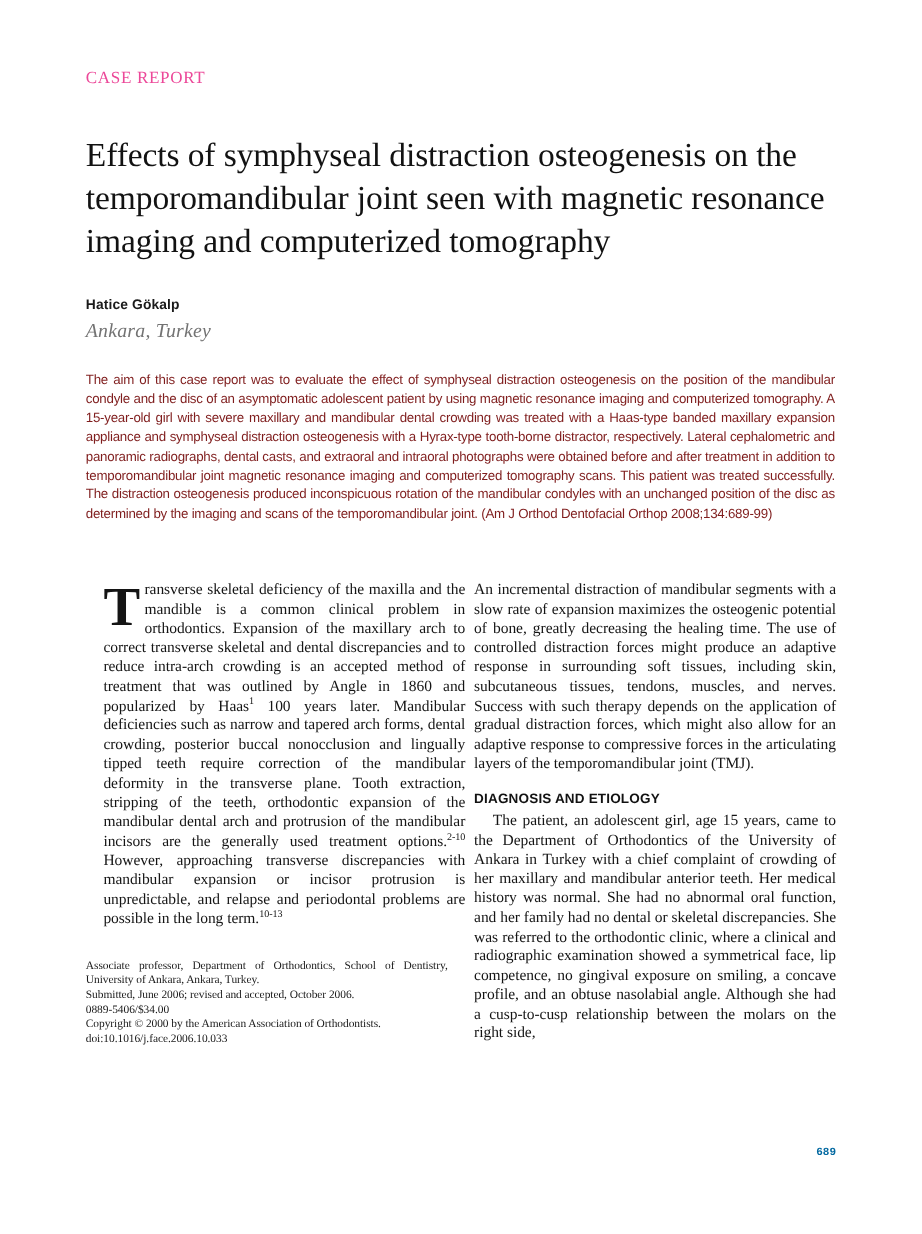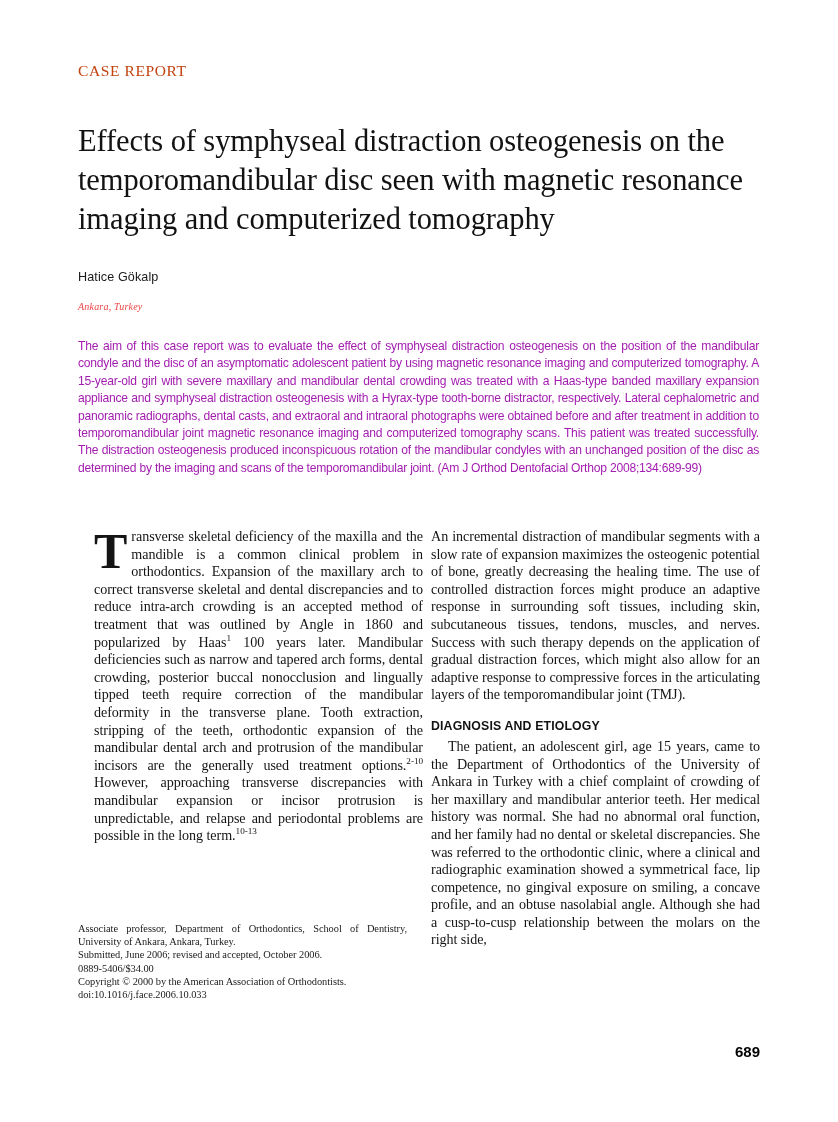--- a/index.html
+++ b/index.html
@@ -28,62 +28,62 @@
     top: 0;
     width: 682px;
   }
 
   
   .running-head {
     margin-top: 62px;
     font-family: "Liberation Serif", "DejaVu Serif", serif;
     font-size: 15.5px;
     letter-spacing: 0.6px;
-    color: #c2410c;
+    color: #ec4899;
   }
 
   
   .title {
     margin-top: 42px;
     font-family: "Liberation Serif", "DejaVu Serif", serif;
     font-size: 30.5px;
     line-height: 39px;
     font-weight: normal;
     color: #121212;
     letter-spacing: -0.1px;
   }
 
   
   .byline {
     margin-top: 31px;
   }
   .author-name {
     font-family: "Liberation Sans", "DejaVu Sans", sans-serif;
     font-size: 12.6px;
-    font-weight: normal;
+    font-weight: bold;
     color: #1a1a1a;
     letter-spacing: 0.1px;
   }
   .author-loc {
-    margin-top: 17px;
+    margin-top: 6px;
     font-family: "Liberation Serif", "DejaVu Serif", serif;
     font-style: italic;
-    font-size: 10px;
-    color: #ef4444;
+    font-size: 18px;
+    color: #737373;
     letter-spacing: 0.2px;
   }
 
   
   .abstract {
     margin-top: 26px;
     font-family: "Liberation Sans", "DejaVu Sans", sans-serif;
     font-size: 12.1px;
     line-height: 17.4px;
     text-align: justify;
-    color: #a21caf;
+    color: #7f1d1d;
     letter-spacing: -0.22px;
     width: 681px;
   }
 
   
   .columns {
     position: absolute;
     left: 78px;
     top: 528px;
     width: 682px;
@@ -131,51 +131,51 @@
     font-weight: bold;
     letter-spacing: 0.15px;
     color: #121212;
     margin: 15px 0 5px 0;
   }
 
   
   .footnotes {
     position: absolute;
     left: 78px;
-    top: 922px;
+    top: 872px;
     width: 329px;
     font-family: "Liberation Serif", "DejaVu Serif", serif;
     font-size: 10.4px;
     line-height: 13.2px;
     color: #1a1a1a;
     text-align: justify;
     letter-spacing: -0.05px;
   }
   .footnotes .fn { margin: 0; }
 
   
   .page-number {
     position: absolute;
     right: 78px;
     top: 1043px;
-    font-family: Liberation Sans, sans-serif;
-    font-size: 15px;
-    font-weight: bold;
-    color: #000000;
+    font-family: Liberation Mono, monospace;
+    font-size: 10px;
+    font-weight: bold;
+    color: #0369a1;
   }
 </style>
 </head>
 <body>
 
 <div class="page">
 
   <div class="content">
     <div class="running-head">CASE REPORT</div>
 
-    <h1 class="title">Effects of symphyseal distraction osteogenesis on the temporomandibular disc seen with magnetic resonance imaging and computerized tomography</h1>
+    <h1 class="title">Effects of symphyseal distraction osteogenesis on the temporomandibular joint seen with magnetic resonance imaging and computerized tomography</h1>
 
     <div class="byline">
       <div class="author-name">Hatice Gökalp</div>
       <div class="author-loc">Ankara, Turkey</div>
     </div>
 
     <div class="abstract">The aim of this case report was to evaluate the effect of symphyseal distraction osteogenesis on the position of the mandibular condyle and the disc of an asymptomatic adolescent patient by using magnetic resonance imaging and computerized tomography. A 15-year-old girl with severe maxillary and mandibular dental crowding was treated with a Haas-type banded maxillary expansion appliance and symphyseal distraction osteogenesis with a Hyrax-type tooth-borne distractor, respectively. Lateral cephalometric and panoramic radiographs, dental casts, and extraoral and intraoral photographs were obtained before and after treatment in addition to temporomandibular joint magnetic resonance imaging and computerized tomography scans. This patient was treated successfully. The distraction osteogenesis produced inconspicuous rotation of the mandibular condyles with an unchanged position of the disc as determined by the imaging and scans of the temporomandibular joint. (Am J Orthod Dentofacial Orthop 2008;134:689-99)</div>
   </div>
 
   <div class="columns">

